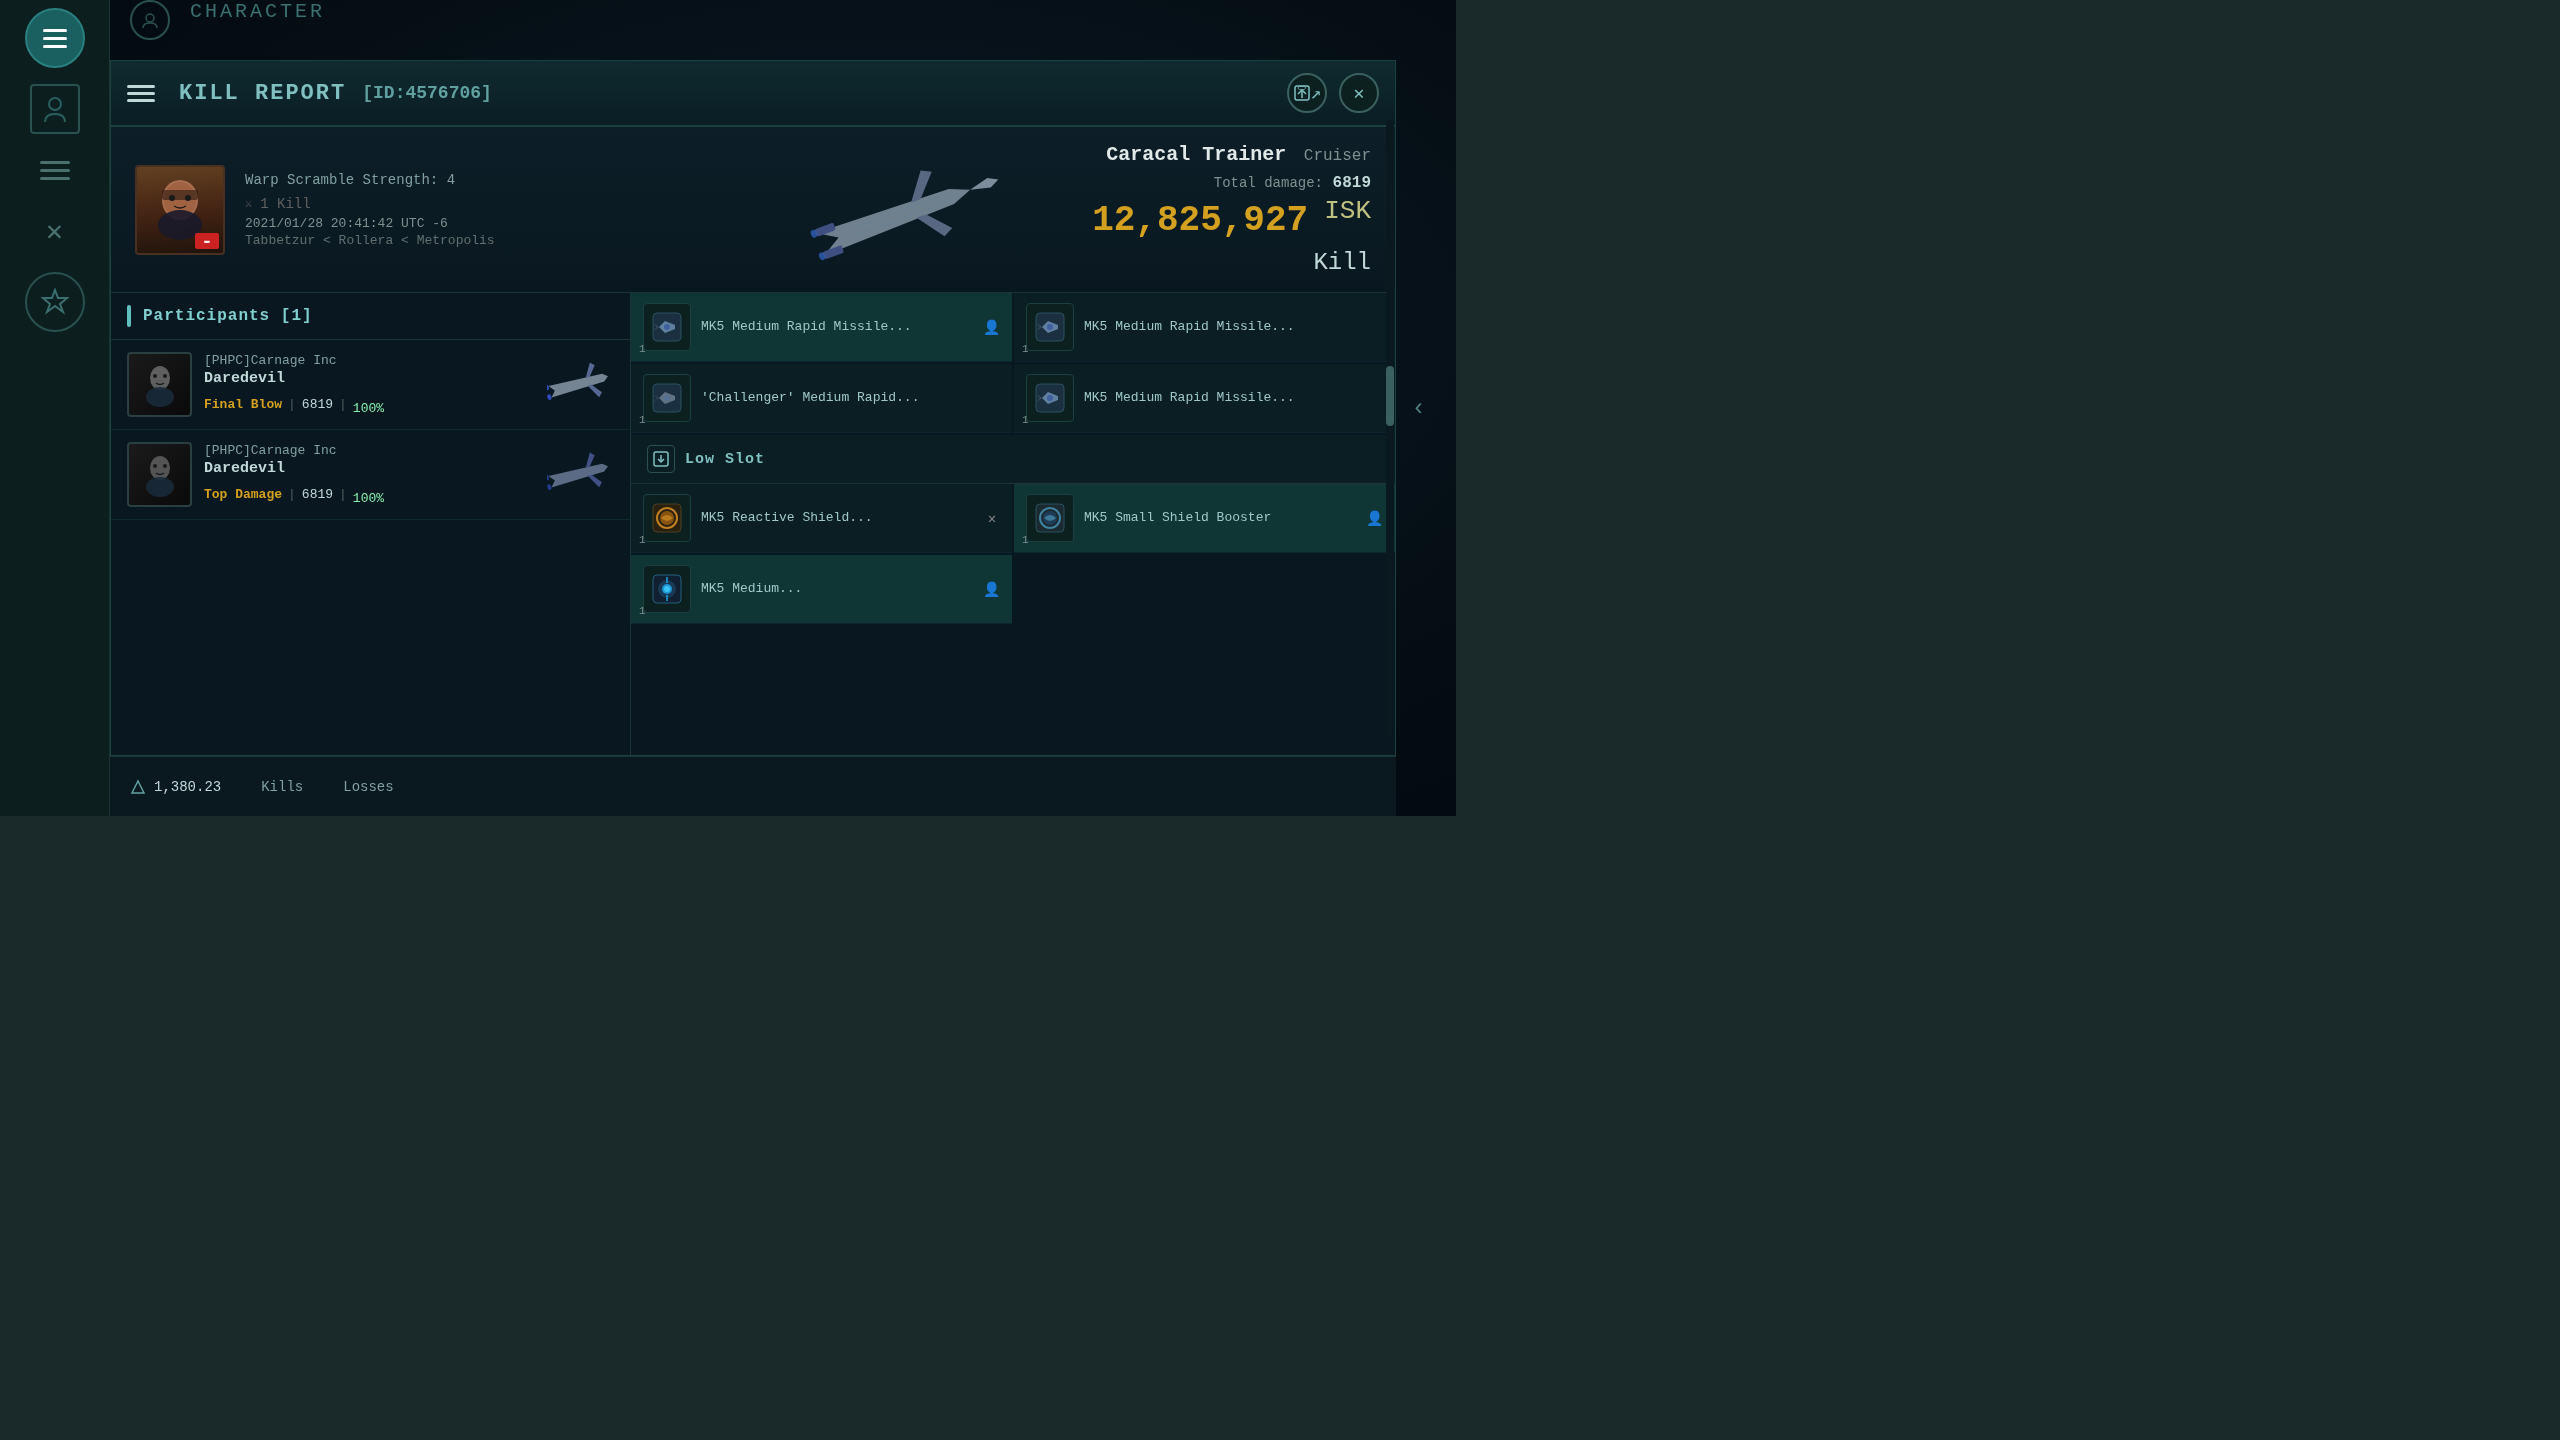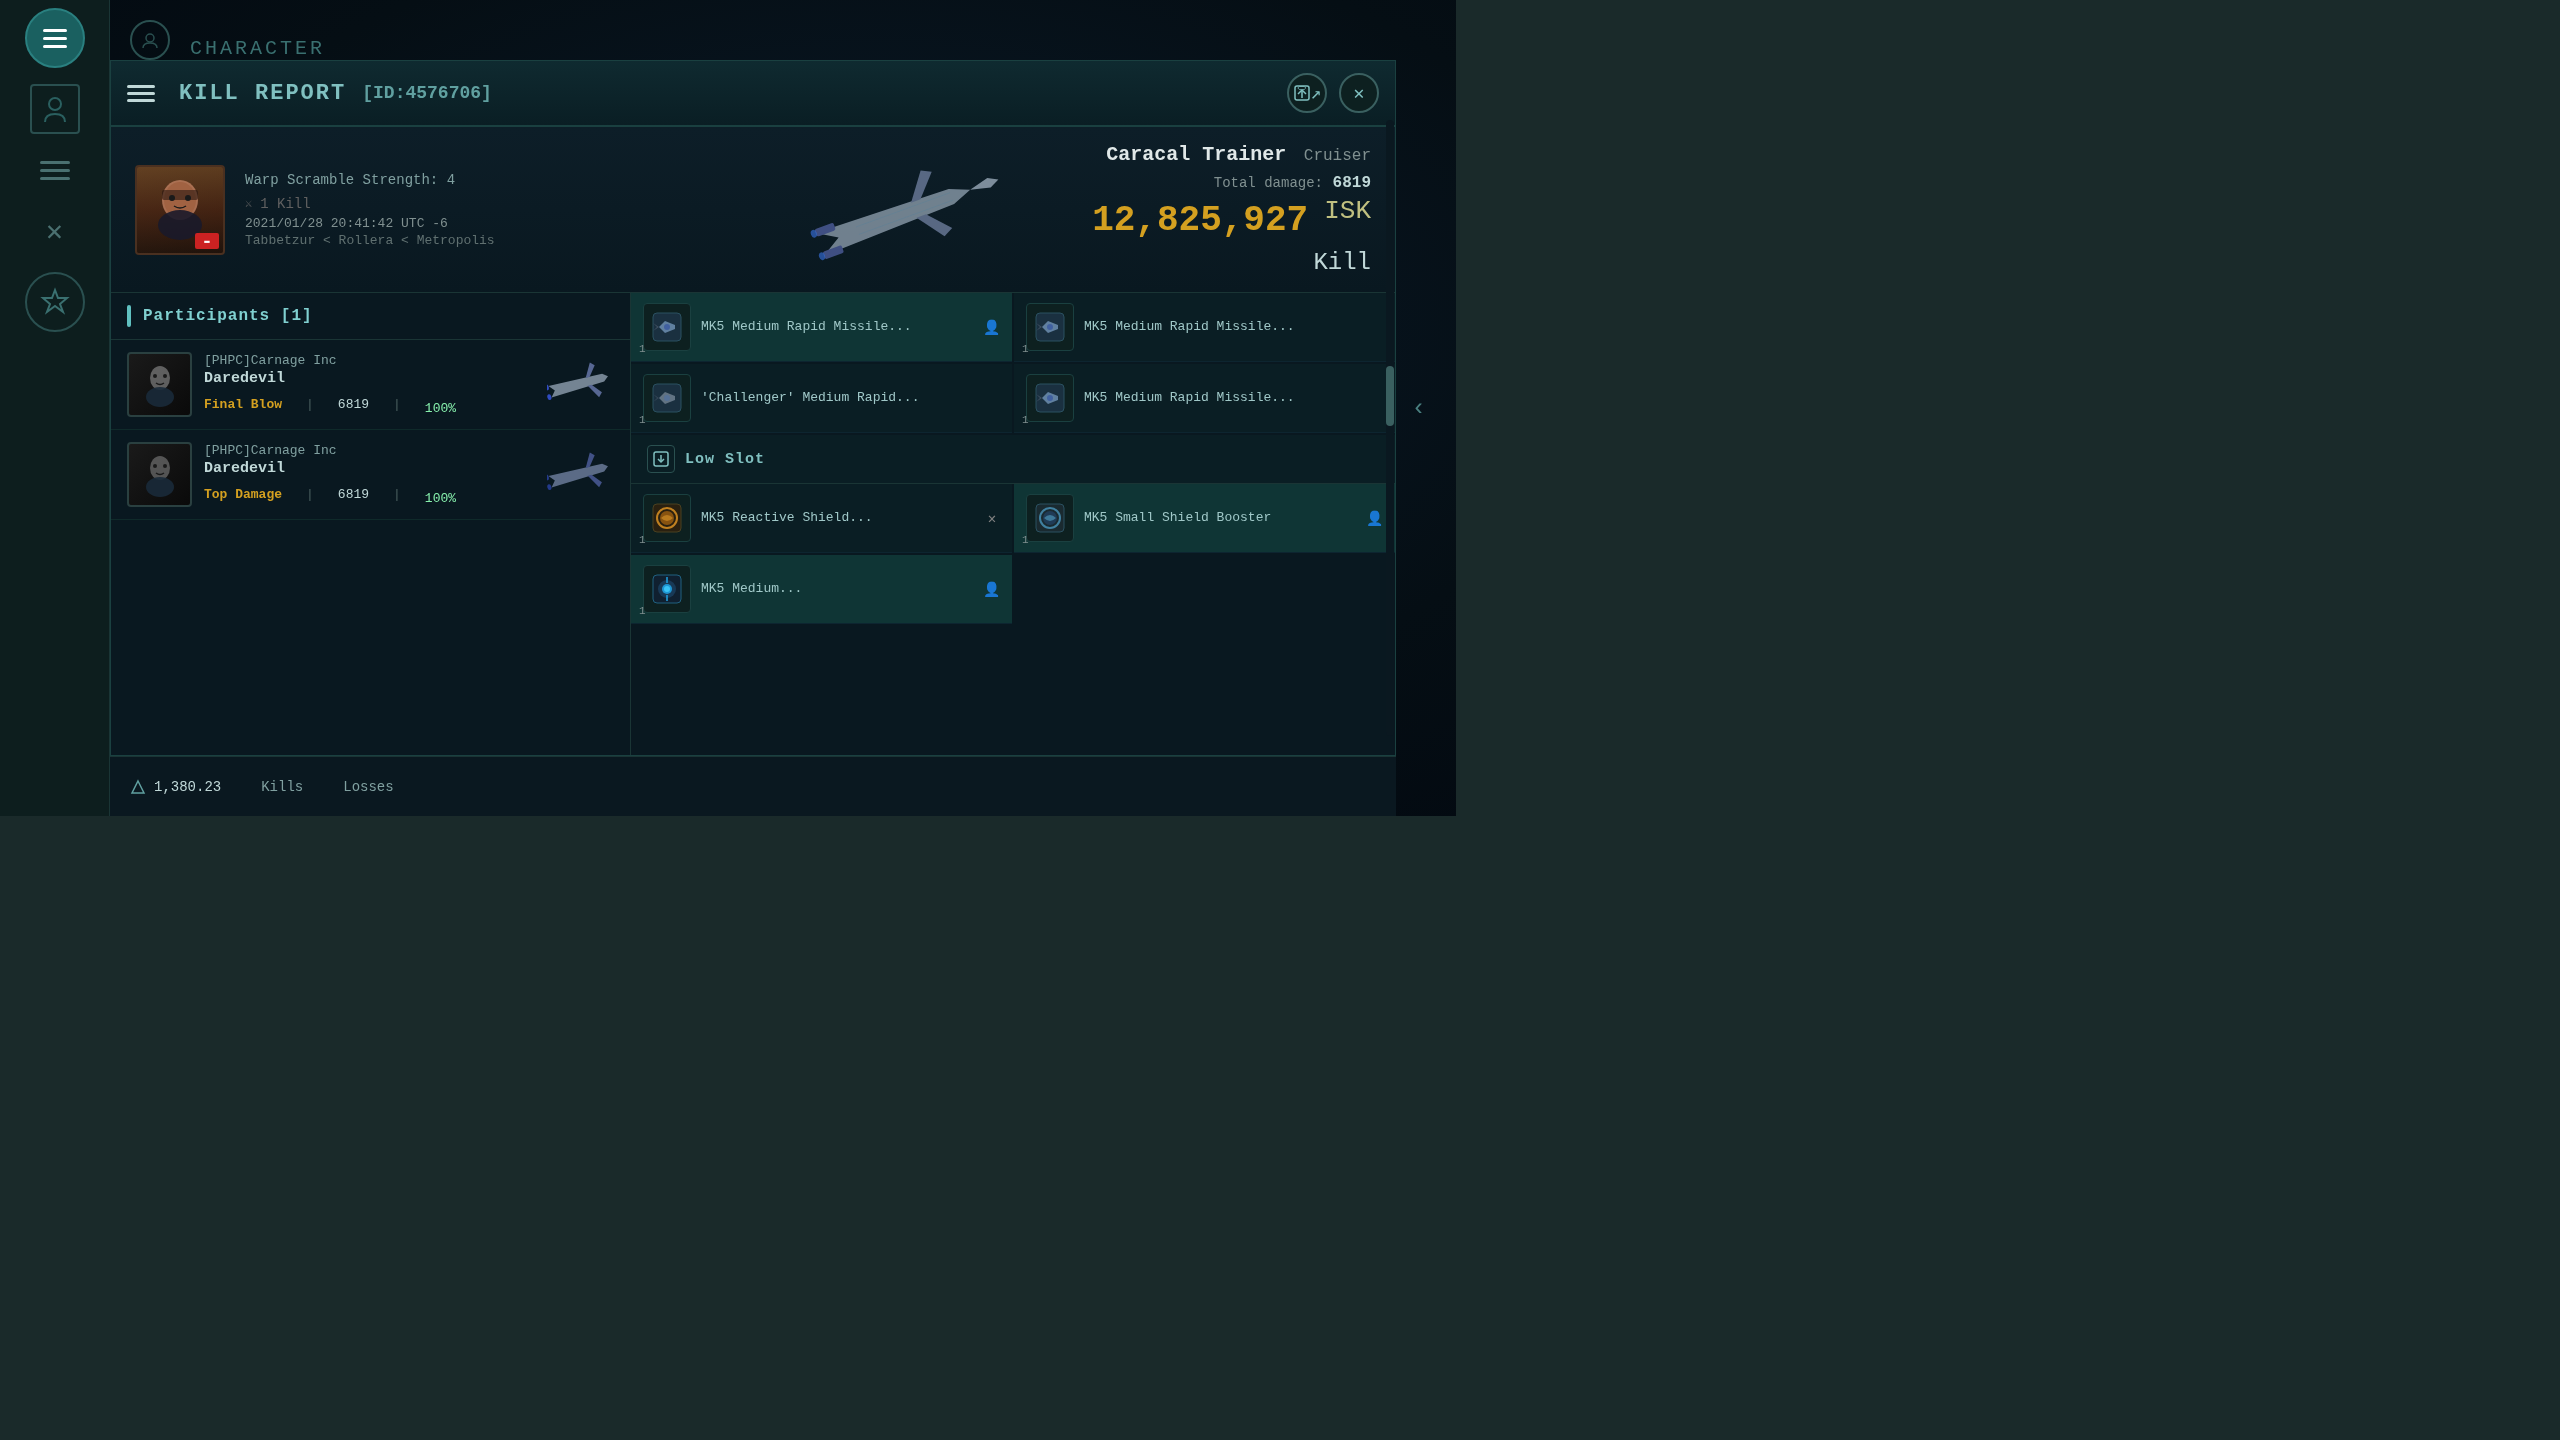--- a/index.html
+++ b/index.html
@@ -430,21 +430,21 @@
       color: #c0d8d8;
       font-size: 15px;
       font-weight: bold;
       margin-top: 2px;
     }
 
     .participant-role {
       margin-top: 6px;
       display: flex;
       align-items: center;
-      gap: 24px;
+      gap: 6px;
       font-size: 13px;
     }
 
     .role-label-final {
       color: #d4a020;
       font-weight: bold;
     }
 
     .role-label-top {
       color: #d4a020;
@@ -632,21 +632,21 @@
       position: relative;
       top: 40%;
     }
 
     .character-header-area {
       position: absolute;
       left: 110px;
       top: 0;
       height: 60px;
       display: flex;
-      align-items: flex-end;
+      align-items: flex-start;
       padding: 0 20px;
       gap: 20px;
       color: #3a7070;
       font-size: 20px;
       letter-spacing: 3px;
       z-index: 4;
     }
 
     .char-icon-outline {
       width: 40px;

